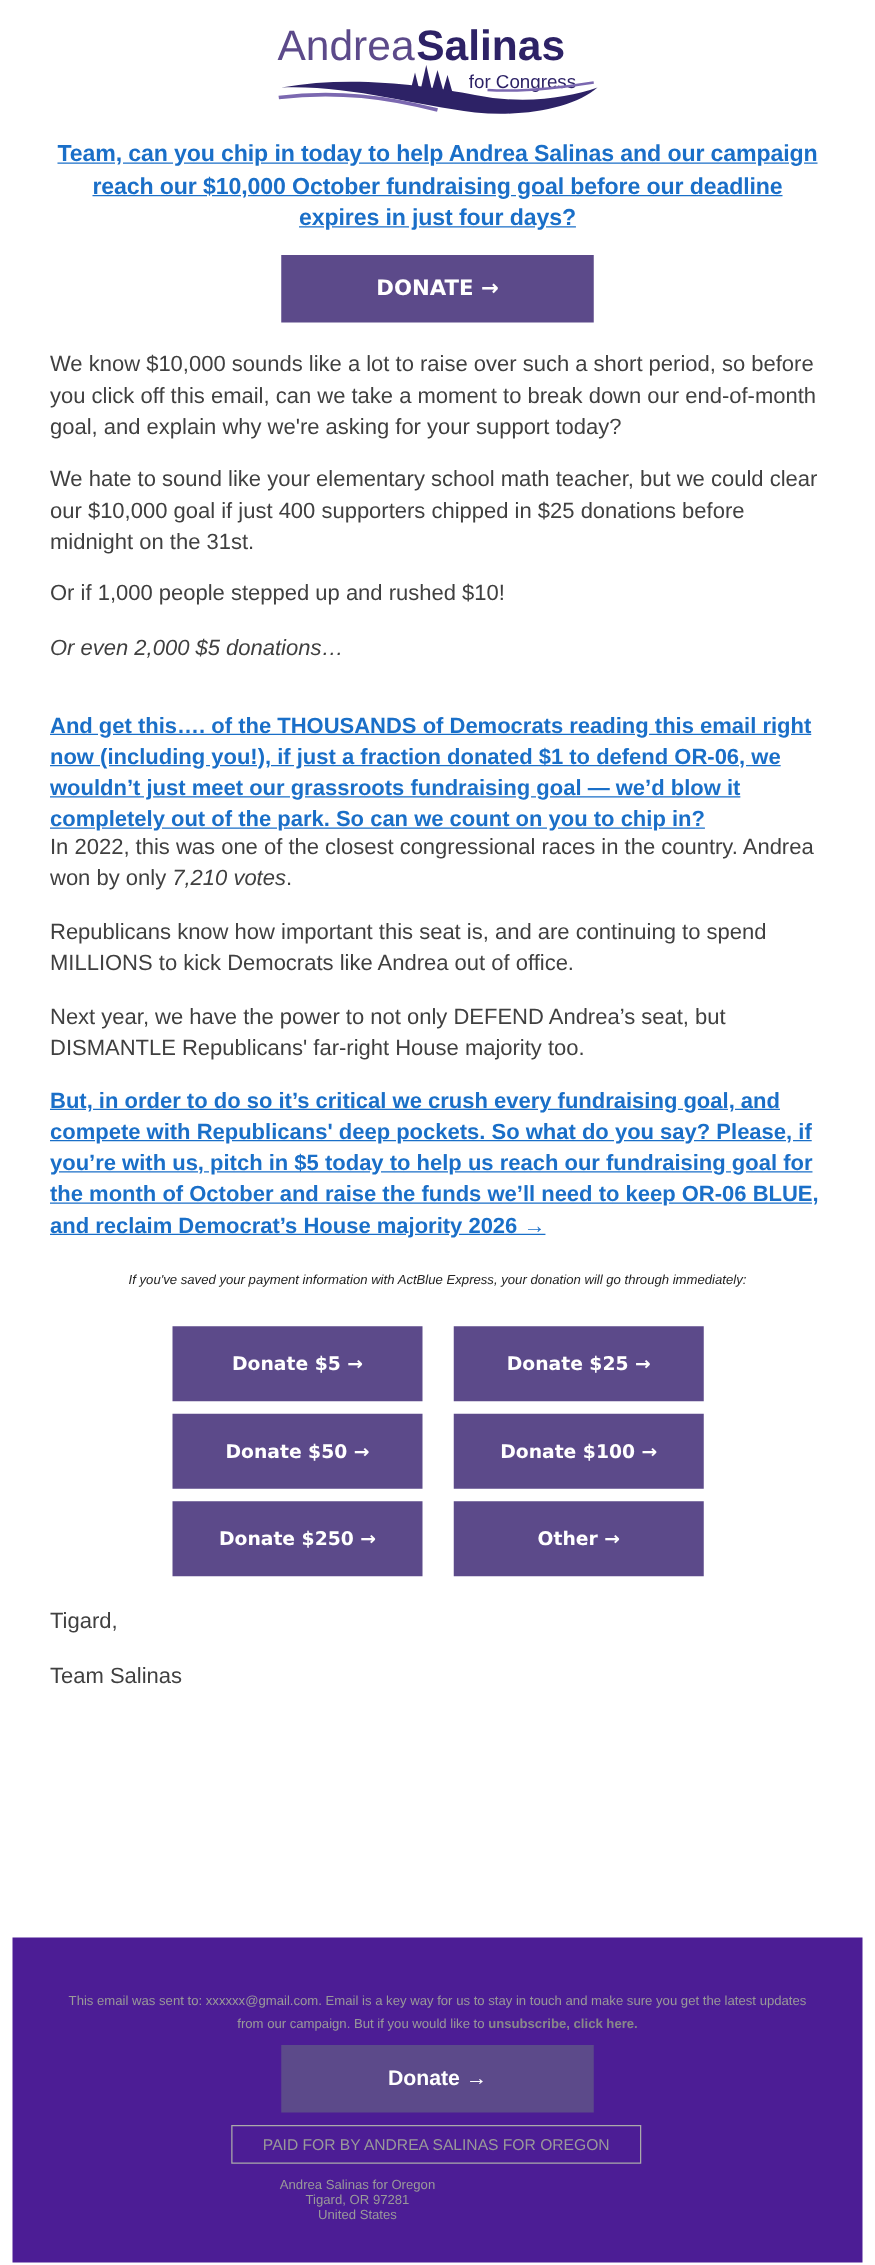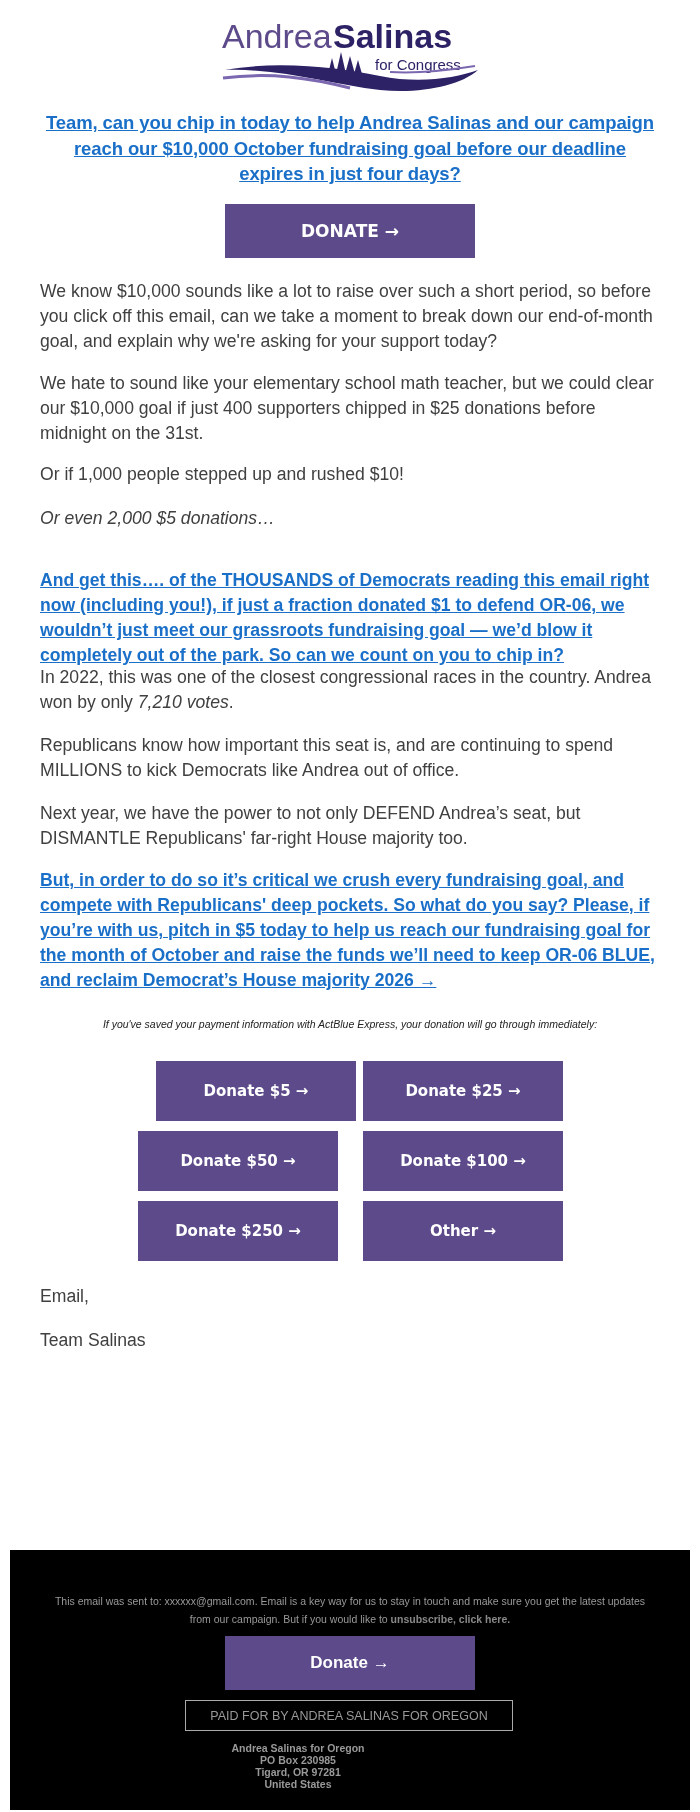--- a/index.html
+++ b/index.html
@@ -6,26 +6,26 @@
   body { width: 700px; height: 1812px; position: relative; overflow: hidden; font-family: "Liberation Sans", sans-serif; color: #111; }
   .logo { position: absolute; left: 220px; top: 12px; width: 262px; height: 84px; }
   .logo svg { display: block; }
   .headline { position: absolute; left: 40px; width: 620px; top: 110px; text-align: center; font-size: 18.5px; line-height: 25.5px; font-weight: bold; color: #1a6fc8; text-decoration: underline; letter-spacing: -0.1px; }
   .btn { position: absolute; background: #5c4a8a; color: #fff; display: flex; align-items: center; justify-content: center; font-family: "DejaVu Sans", sans-serif; font-weight: bold; cursor: pointer; text-decoration: none; text-align: center; }
   .btn-main { left: 225px; top: 204px; width: 250px; height: 54px; font-size: 17px; }
   .para { position: absolute; left: 40px; width: 625px; font-size: 17.6px; line-height: 25px; color: #404040; }
   .para-link { position: absolute; left: 40px; width: 625px; font-size: 17.6px; line-height: 25px; color: #1a6fc8; font-weight: bold; text-decoration: underline; }
   .note { position: absolute; left: 0; width: 700px; text-align: center; font-size: 10.5px; font-style: italic; color: #222; top: 1018px; }
   .grid-btn { width: 200px; height: 60px; font-size: 15px; }
-  .footer { position: absolute; left: 10px; top: 1550px; width: 680px; height: 260px; background: #000000; }
+  .footer { position: absolute; left: 10px; top: 1550px; width: 680px; height: 260px; background: #4c1d95; }
   .footer-text { position: absolute; left: 40px; width: 600px; top: 42px; text-align: center; font-size: 10.5px; line-height: 18px; color: #999; }
   .footer-text b { color: #888; }
   .btn-footer { left: 215px; top: 86px; width: 250px; height: 54px; font-size: 17px; font-family: "Liberation Sans", sans-serif; }
   .paidfor { position: absolute; left: 175px; top: 150px; width: 328px; height: 31px; border: 1.5px solid #aaa; box-sizing: border-box; display: flex; align-items: center; justify-content: center; font-size: 12.5px; color: #999; }
-  .address { position: absolute; left: 12px; width: 552px; top: 192px; text-align: center; font-size: 10.5px; line-height: 12px; color: #999; font-weight: bold; }
+  .address { position: absolute; left: 0; width: 552px; top: 192px; text-align: center; font-size: 10.5px; line-height: 12px; color: #999; }
 </style>
 </head>
 <body>
 
 <div class="logo">
   <svg width="262" height="84" viewBox="0 0 262 84">
     <text x="2" y="36" font-family="Liberation Sans, sans-serif" font-size="34" fill="#5c4a8a">Andrea</text>
     <text x="113" y="36" font-family="Liberation Sans, sans-serif" font-size="34" font-weight="bold" fill="#2d2266">Salinas</text>
     <text x="155" y="58" font-family="Liberation Sans, sans-serif" font-size="15" fill="#2d2266">for Congress</text>
     <g fill="#2d2266">
@@ -55,35 +55,34 @@
   <span>In 2022, this was one of the closest congressional races in the country. Andrea won by only </span><em>7,210 votes</em><span>.</span>
 </div>
 
 <div class="para" style="top:733px;">Republicans know how important this seat is, and are continuing to spend MILLIONS to kick Democrats like Andrea out of office.</div>
 <div class="para" style="top:801px;">Next year, we have the power to not only DEFEND Andrea’s seat, but DISMANTLE Republicans' far-right House majority too.</div>
 
 <a class="para-link" style="top:868px;">But, in order to do so it’s critical we crush every fundraising goal, and compete with Republicans' deep pockets. So what do you say? Please, if you’re with us, pitch in $5 today to help us reach our fundraising goal for the month of October and raise the funds we’ll need to keep OR-06 BLUE, and reclaim Democrat’s House majority 2026 →</a>
 
 <div class="note">If you've saved your payment information with ActBlue Express, your donation will go through immediately:</div>
 
-<a class="btn grid-btn" style="left:156px; top:1061px;">Donate $5 →</a>
+<a class="btn grid-btn" style="left:138px; top:1061px;">Donate $5 →</a>
 <a class="btn grid-btn" style="left:363px; top:1061px;">Donate $25 →</a>
 <a class="btn grid-btn" style="left:138px; top:1131px;">Donate $50 →</a>
 <a class="btn grid-btn" style="left:363px; top:1131px;">Donate $100 →</a>
 <a class="btn grid-btn" style="left:138px; top:1201px;">Donate $250 →</a>
 <a class="btn grid-btn" style="left:363px; top:1201px;">Other →</a>
 
-<div class="para" style="top:1284px;">Email,</div>
+<div class="para" style="top:1284px;">Tigard,</div>
 <div class="para" style="top:1328px;">Team Salinas</div>
 
 <div class="footer">
   <div class="footer-text">
     <span>This email was sent to: </span><span>xxxxxx@gmail.com</span><span>. Email is a key way for us to stay in touch and make sure you get the latest updates from our campaign. But if you would like to </span><b>unsubscribe, click here.</b>
   </div>
   <a class="btn btn-footer">Donate →</a>
   <div class="paidfor">PAID FOR BY ANDREA SALINAS FOR OREGON</div>
   <div class="address">
     <div>Andrea Salinas for Oregon</div>
-    <div>PO Box 230985</div>
     <div>Tigard, OR 97281</div>
     <div>United States</div>
   </div>
 </div>
 
 </body></html>

